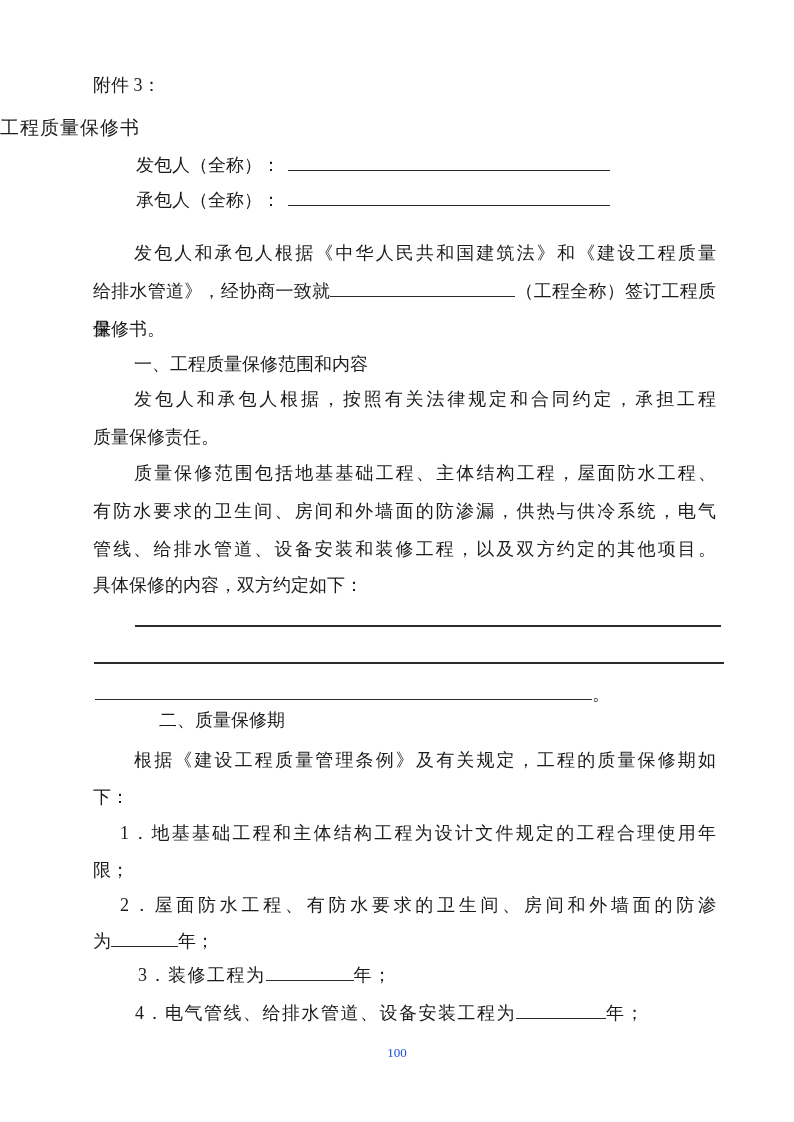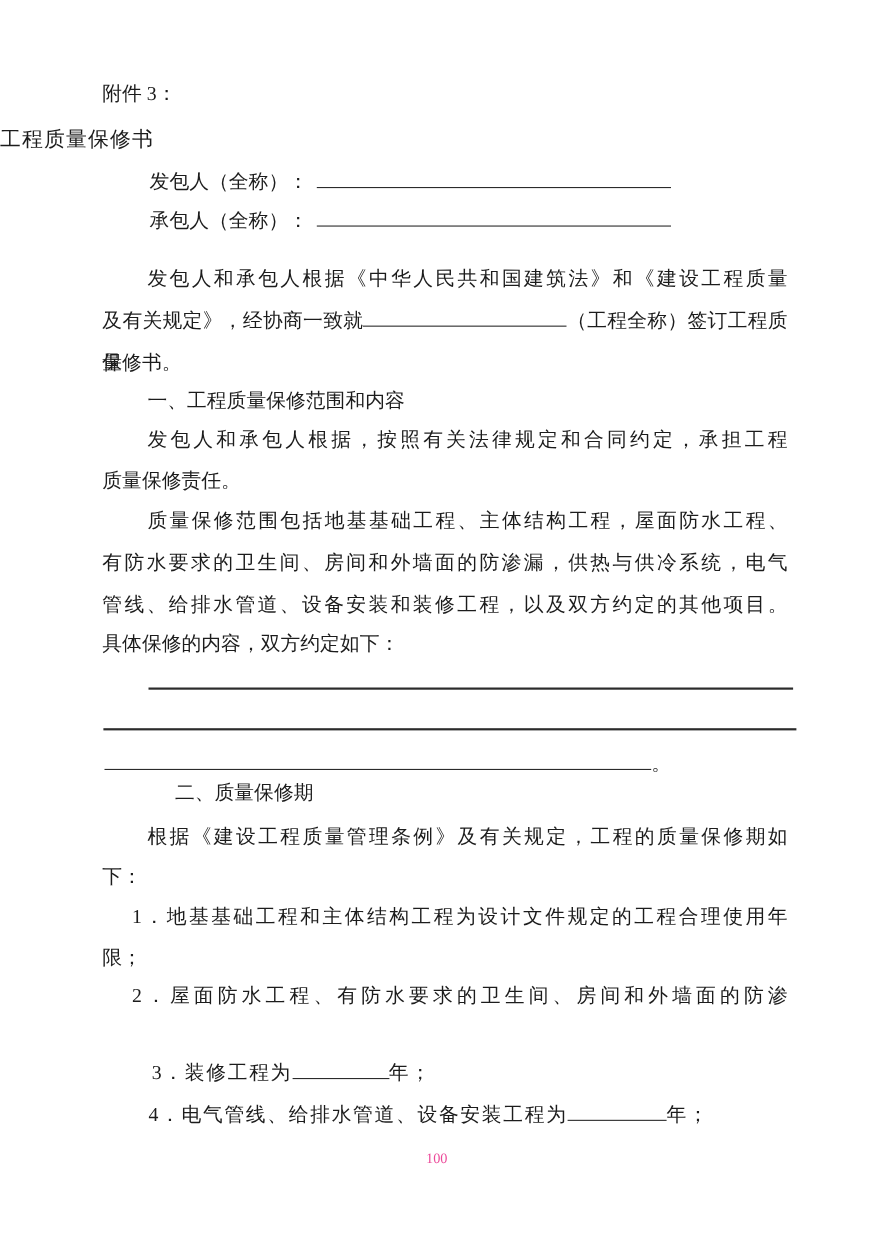--- a/index.html
+++ b/index.html
@@ -42,39 +42,39 @@
   .w-years-s { width: 67px; }
   .w-years-m { width: 88px; }
   .w-years-l { width: 90px; }
   .w-blankA { width: 586px; }
   .w-blankB { width: 630px; }
   .w-blankC { width: 497px; }
   .pageno {
     left: 0; right: 0;
     text-align: center;
     font-size: 13px;
-    color: #ec4899;
+    color: #1d4ed8;
   }
 </style>
 </head>
 <body>
 
 <div class="page">
 
   <div class="line" style="top:66px; left:93px;">附件 3：</div>
 
   <div class="line title-line" style="top:109px;">工程质量保修书</div>
 
   <div class="line" style="top:146px; left:136px;"><span>发包人（全称）：</span><span class="blank w-name"></span></div>
 
   <div class="line" style="top:181px; left:136px;"><span>承包人（全称）：</span><span class="blank w-name"></span></div>
 
   <div class="line fill" style="top:234px; left:134px; right:78px;">发包人和承包人根据《中华人民共和国建筑法》和《建设工程质量</div>
 
-  <div class="line fill" style="top:272px; left:93px; right:78px;"><span>及有关规定》，经协商一致就</span><span class="blank w-project"></span><span>（工程全称）签订工程质量</span></div>
+  <div class="line fill" style="top:272px; left:93px; right:78px;"><span>给排水管道》，经协商一致就</span><span class="blank w-project"></span><span>（工程全称）签订工程质量</span></div>
 
   <div class="line" style="top:310px; left:93px;">保修书。</div>
 
   <div class="line" style="top:345px; left:134px;">一、工程质量保修范围和内容</div>
 
   <div class="line fill" style="top:380px; left:134px; right:78px;">发包人和承包人根据，按照有关法律规定和合同约定，承担工程</div>
 
   <div class="line fill" style="top:454px; left:134px; right:78px;">质量保修范围包括地基基础工程、主体结构工程，屋面防水工程、</div>
 
   <div class="line" style="top:418px; left:93px;">质量保修责任。</div>
@@ -96,20 +96,21 @@
   <div class="line fill" style="top:741px; left:134px; right:78px;">根据《建设工程质量管理条例》及有关规定，工程的质量保修期如</div>
 
   <div class="line" style="top:778px; left:93px;">下：</div>
 
   <div class="line fill" style="top:814px; left:120px; right:78px;">1．地基基础工程和主体结构工程为设计文件规定的工程合理使用年</div>
 
   <div class="line" style="top:851px; left:93px;">限；</div>
 
   <div class="line fill" style="top:886px; left:120px; right:78px;">2．屋面防水工程、有防水要求的卫生间、房间和外墙面的防渗</div>
 
+  <div class="line" style="top:922px; left:93px;"><span>为</span><span class="blank w-years-s"></span><span>年；</span></div>
 
   <div class="line ls1" style="top:956px; left:138px;"><span>3．装修工程为</span><span class="blank w-years-m"></span><span>年；</span></div>
 
   <div class="line ls1" style="top:994px; left:135px;"><span>4．电气管线、给排水管道、设备安装工程为</span><span class="blank w-years-l"></span><span>年；</span></div>
 
   <div class="line pageno" style="top:1034px;">100</div>
 
 </div>
 
 </body></html>

